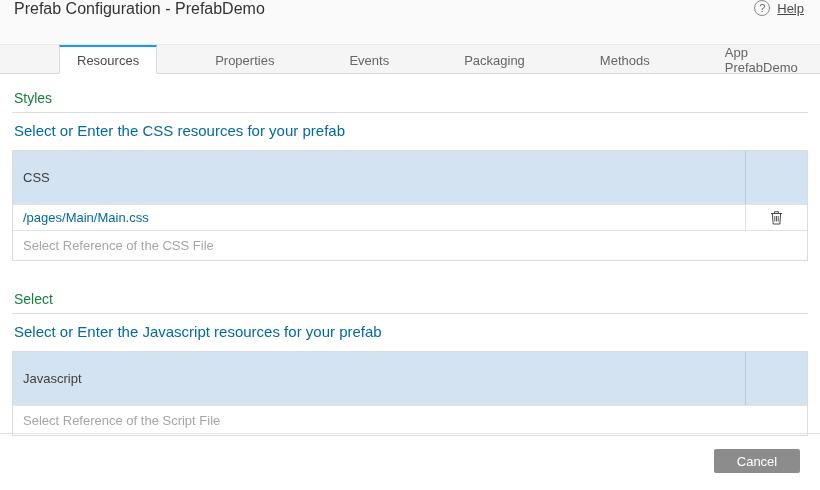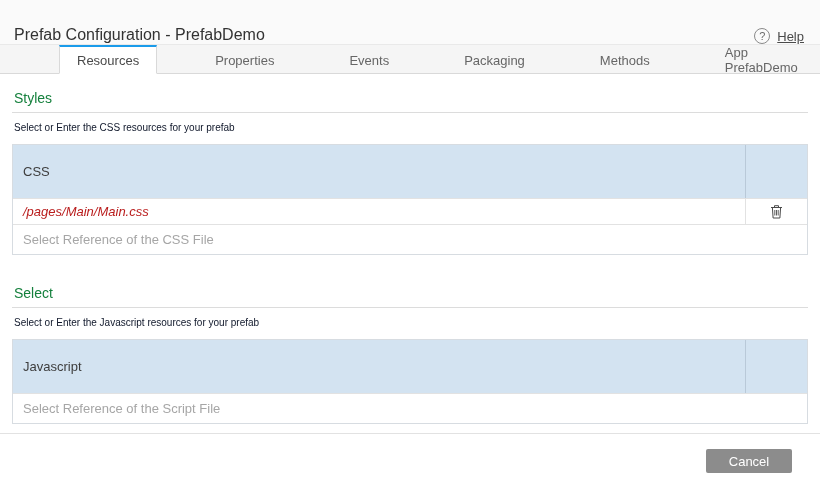--- a/index.html
+++ b/index.html
@@ -12,21 +12,21 @@
     color: #333;
     overflow: hidden;
   }
 
   
   .header {
     height: 45px;
     background: #fafafa;
     border-bottom: 1px solid #e9e9e9;
     display: flex;
-    align-items: flex-end;
+    align-items: flex-start;
     justify-content: space-between;
     padding: 0 16px 0 14px;
   }
   .page-title { font-size: 16px; color: #333; }
   .help-wrap { display: flex; align-items: center; gap: 7px; cursor: pointer; }
   .help-icon {
     width: 16px; height: 16px;
     border: 1px solid #8a8a8a;
     border-radius: 50%;
     color: #6a6a6a;
@@ -67,22 +67,22 @@
 
   
   .content { padding: 0 12px; }
   .section-heading {
     font-size: 14px;
     color: #15803d;
     padding: 16px 2px 6px 2px;
     border-bottom: 1px solid #dcdcdc;
   }
   .section-desc {
-    font-size: 10px;
-    color: #0f172a;
+    font-size: 15px;
+    color: #0369a1;
     padding: 9px 2px 11px 2px;
   }
   .res-table {
     border: 1px solid #d7dce1;
     background: #fff;
   }
   .t-header {
     display: flex;
     background: #d3e3f1;
   }
@@ -97,23 +97,22 @@
     border-left: 1px solid #b9c9d8;
   }
   .t-row {
     display: flex;
     border-top: 1px solid #e2e2e2;
     background: #fff;
   }
   .t-row .cell-main {
     flex: 1;
     font-size: 13px;
-    color: #b91c1c;
+    color: #0369a1;
     padding: 5px 10px;
-    font-style: italic;
   }
   .t-row .cell-action {
     width: 62px;
     border-left: 1px solid #e2e2e2;
     display: flex;
     align-items: center;
     justify-content: center;
   }
   .delete-btn {
     background: none; border: none; padding: 2px 4px; cursor: pointer;
@@ -139,21 +138,21 @@
   
   .footer-divider {
     position: absolute;
     left: 0; right: 0;
     top: 433px;
     border-top: 1px solid #e2e2e2;
   }
   .footer {
     position: absolute;
     top: 449px;
-    right: 28px;
+    right: 20px;
     display: flex;
     gap: 0;
   }
   .btn {
     min-width: 86px;
     height: 24px;
     border: none;
     border-radius: 2px;
     font-family: "Liberation Sans", sans-serif;
     font-size: 13px;

